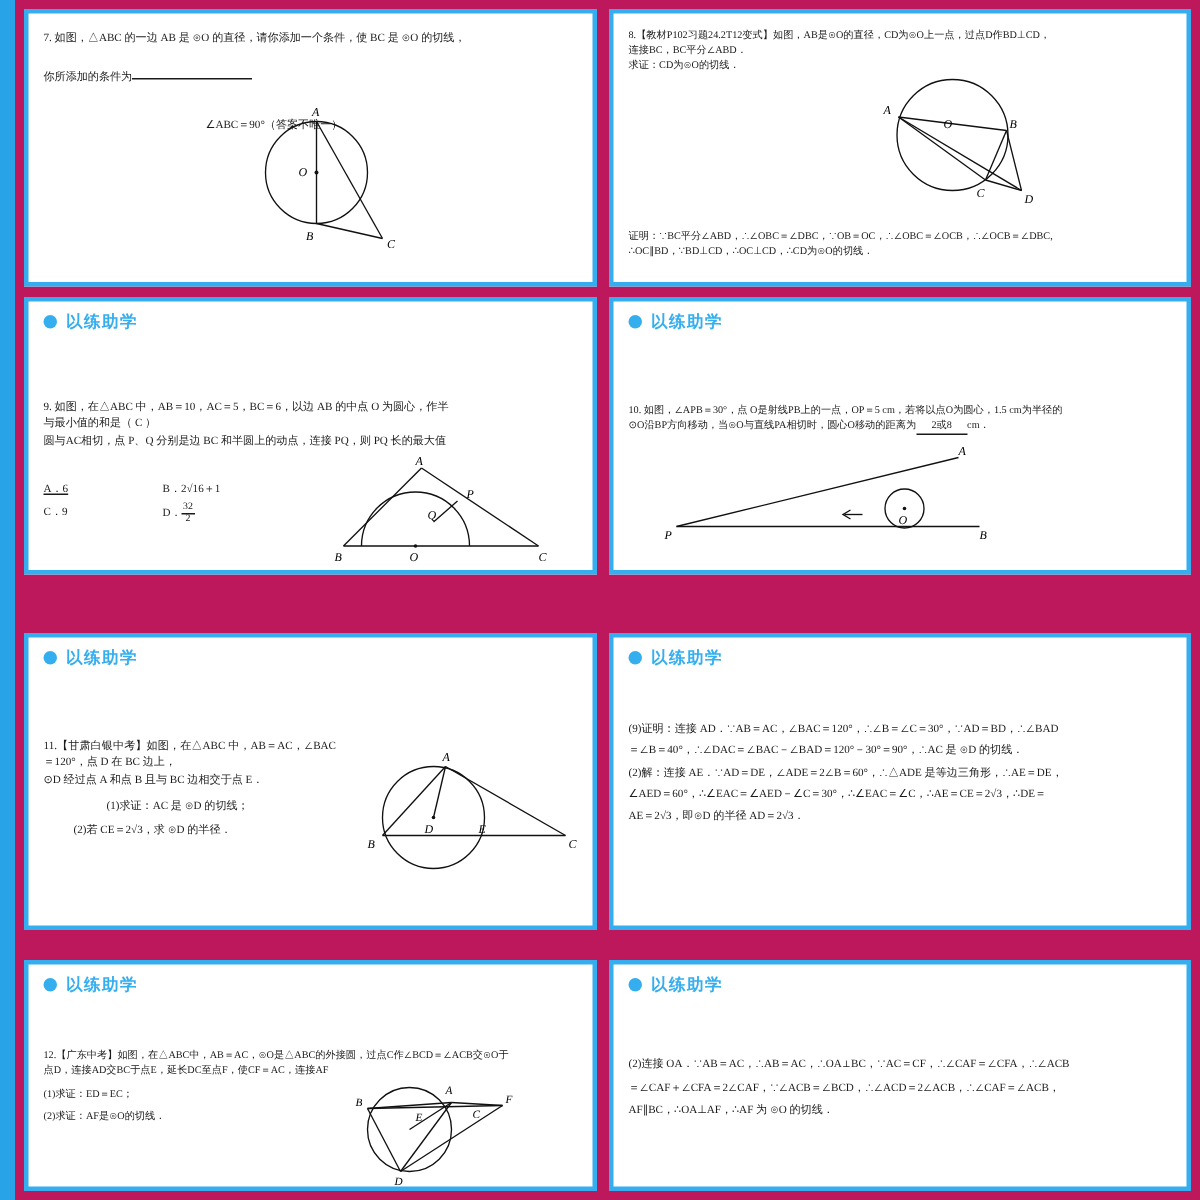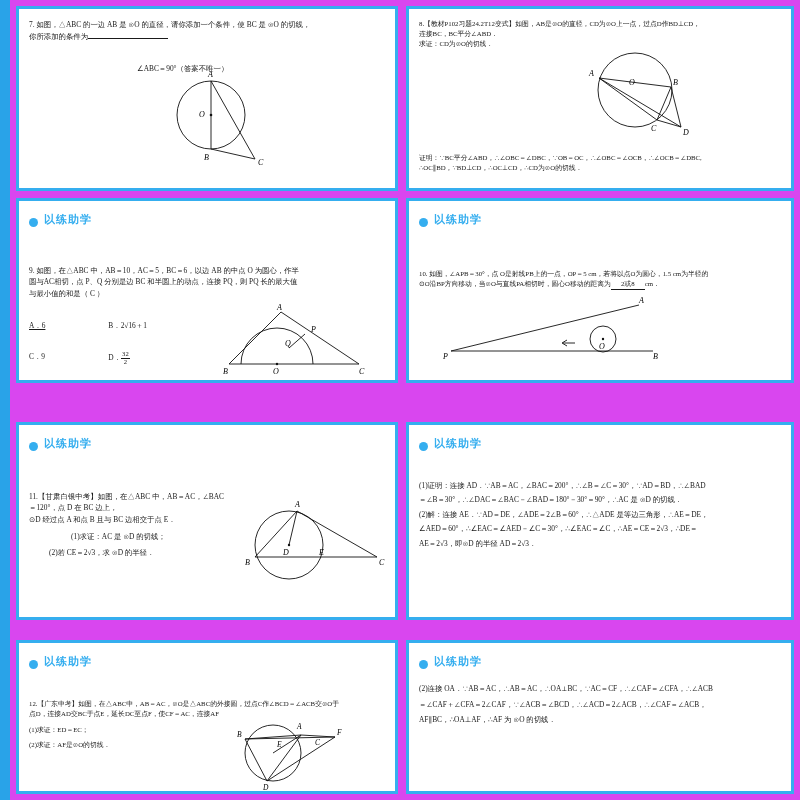--- a/index.html
+++ b/index.html
@@ -5,21 +5,21 @@
   * { box-sizing: border-box; }
   html, body {
     margin: 0; padding: 0;
     width: 800px; height: 800px;
     background: #ffffff;
     font-family: "Liberation Serif", serif;
   }
   .page {
     position: relative;
     width: 800px; height: 800px;
-    background: #d946ef;
+    background: #be185d;
     overflow: hidden;
   }
   
   .spine {
     position: absolute;
     left: 0; top: 0;
     width: 10px; height: 800px;
     background: #29A3E8;
   }
   .grid {
@@ -32,21 +32,21 @@
     background: #ffffff;
     border: 3px solid #35AEEF;
     overflow: hidden;
   }
   
   .hdr {
     position: absolute;
     left: 0; top: 0;
     height: 26px;
     display: flex;
-    align-items: flex-end;
+    align-items: center;
     padding-left: 10px;
   }
   .hdr .dot {
     width: 9px; height: 9px;
     border-radius: 50%;
     background: #35AEEF;
     margin-right: 6px;
     display: inline-block;
   }
   .hdr .htxt {
@@ -86,21 +86,21 @@
 
 <div class="page">
 
   <div class="spine"></div>
 
   <div class="grid">
 
     <div class="slide" style="left:6px; top:6px; width:382px; height:185px;">
       <div class="body" style="top:4px;">
         <div>7. 如图，△ABC 的一边 AB 是 ⊙O 的直径，请你添加一个条件，使 BC 是 ⊙O 的切线，</div>
-        <div style="margin-top:0;">
+        <div style="margin-top:14px;">
           <span>你所添加的条件为</span><span class="blankline"></span>
         </div>
         <div style="margin-top:20px; margin-left:108px;">∠ABC＝90°（答案不唯一）</div>
       </div>
       <div class="fig" style="left:140px; top:58px;">
         <svg width="140" height="112" viewBox="0 0 140 112">
           <circle cx="52" cy="48" r="34" fill="none" stroke="#111" stroke-width="0.9"></circle>
           <line x1="52" y1="14" x2="52" y2="82" stroke="#111" stroke-width="0.9"></line>
           <line x1="52" y1="14" x2="96" y2="92" stroke="#111" stroke-width="0.9"></line>
           <line x1="52" y1="82" x2="96" y2="92" stroke="#111" stroke-width="0.9"></line>
@@ -141,29 +141,29 @@
       </div>
     </div>
 
     <div class="slide" style="left:6px; top:198px; width:382px; height:185px;">
       <div class="hdr">
         <span class="dot"></span>
         <span class="htxt">以练助学</span>
       </div>
       <div class="body" style="top:58px;">
         <div>9. 如图，在△ABC 中，AB＝10，AC＝5，BC＝6，以边 AB 的中点 O 为圆心，作半</div>
+        <div>与最小值的和是（ C ）</div>
         <div>圆与AC相切，点 P、Q 分别是边 BC 和半圆上的动点，连接 PQ，则 PQ 长的最大值</div>
-        <div>与最小值的和是（ C ）</div>
       </div>
       <div class="body" style="top:113px; width:185px;">
         <div style="display:flex;">
           <div style="width:88px;text-decoration:underline;">A．6</div>
           <div style="width:95px;">B．2√16＋1</div>
         </div>
-        <div style="display:flex; margin-top:20px;">
+        <div style="display:flex; margin-top:4px;">
           <div style="width:88px;">C．9</div>
           <div style="width:95px;">D．<span class="frac"><span class="num">32</span><span class="den">2</span></span></div>
         </div>
       </div>
       <div class="fig" style="left:200px; top:105px;">
         <svg width="160" height="72" viewBox="0 0 160 72">
           <path d="M22 58 A36 36 0 0 1 94 58" fill="none" stroke="#111" stroke-width="0.9"></path>
           <line x1="10" y1="58" x2="140" y2="58" stroke="#111" stroke-width="0.9"></line>
           <line x1="10" y1="58" x2="62" y2="6" stroke="#111" stroke-width="0.9"></line>
           <line x1="62" y1="6" x2="140" y2="58" stroke="#111" stroke-width="0.9"></line>
@@ -233,22 +233,22 @@
         </svg>
       </div>
     </div>
 
     <div class="slide" style="left:396px; top:422px; width:388px; height:198px;">
       <div class="hdr">
         <span class="dot"></span>
         <span class="htxt">以练助学</span>
       </div>
       <div class="body" style="top:48px; line-height:1.95;">
-        <div>(1)证明：连接 AD．∵AB＝AC，∠BAC＝200°，∴∠B＝∠C＝30°，∵AD＝BD，∴∠BAD</div>
-        <div>＝∠B＝30°，∴∠DAC＝∠BAC－∠BAD＝180°－30°＝90°，∴AC 是 ⊙D 的切线．</div>
+        <div>(9)证明：连接 AD．∵AB＝AC，∠BAC＝120°，∴∠B＝∠C＝30°，∵AD＝BD，∴∠BAD</div>
+        <div>＝∠B＝40°，∴∠DAC＝∠BAC－∠BAD＝120°－30°＝90°，∴AC 是 ⊙D 的切线．</div>
         <div>(2)解：连接 AE．∵AD＝DE，∠ADE＝2∠B＝60°，∴△ADE 是等边三角形，∴AE＝DE，</div>
         <div>∠AED＝60°，∴∠EAC＝∠AED－∠C＝30°，∴∠EAC＝∠C，∴AE＝CE＝2√3，∴DE＝</div>
         <div>AE＝2√3，即⊙D 的半径 AD＝2√3．</div>
       </div>
     </div>
 
     <div class="slide" style="left:6px; top:640px; width:382px; height:154px;">
       <div class="hdr">
         <span class="dot"></span>
         <span class="htxt">以练助学</span>
@@ -277,21 +277,21 @@
           <text x="48" y="79" font-size="7.5">D</text>
         </svg>
       </div>
     </div>
 
     <div class="slide" style="left:396px; top:640px; width:388px; height:154px;">
       <div class="hdr">
         <span class="dot"></span>
         <span class="htxt">以练助学</span>
       </div>
-      <div class="body" style="top:32px; line-height:2.1;">
+      <div class="body" style="top:52px; line-height:2.1;">
         <div>(2)连接 OA．∵AB＝AC，∴AB＝AC，∴OA⊥BC，∵AC＝CF，∴∠CAF＝∠CFA，∴∠ACB</div>
         <div>＝∠CAF＋∠CFA＝2∠CAF，∵∠ACB＝∠BCD，∴∠ACD＝2∠ACB，∴∠CAF＝∠ACB，</div>
         <div>AF∥BC，∴OA⊥AF，∴AF 为 ⊙O 的切线．</div>
       </div>
     </div>
 
   </div>
 </div>
 
 </body></html>

